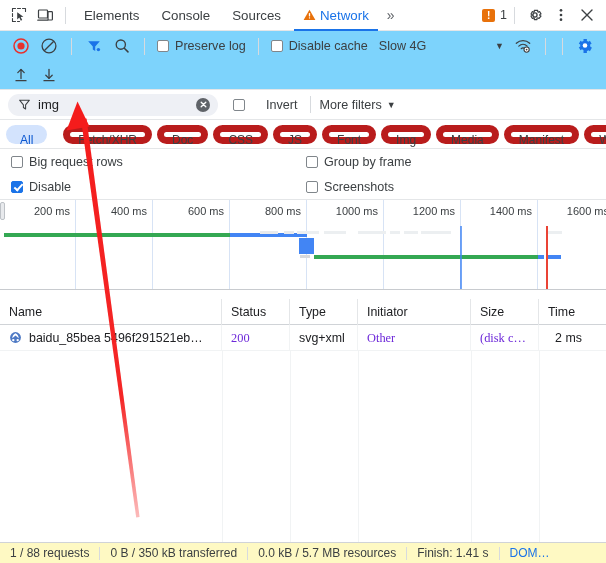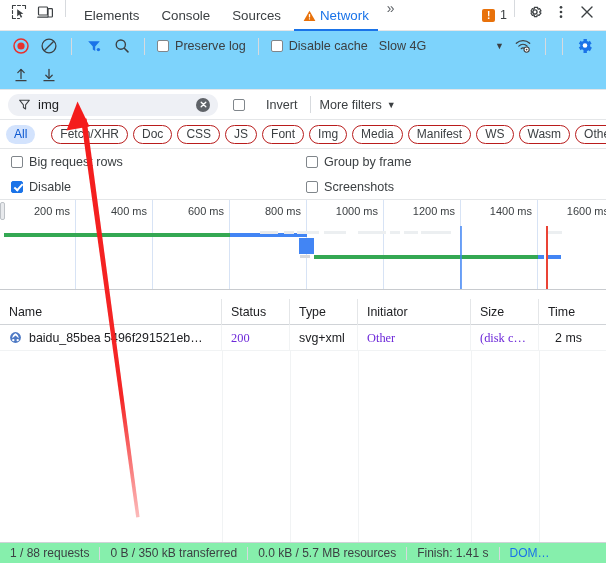--- a/index.html
+++ b/index.html
@@ -9,21 +9,21 @@
     width: 606px; height: 563px;
     overflow: hidden;
     background: #ffffff;
     font-family: "Liberation Sans", sans-serif;
     -webkit-font-smoothing: antialiased;
   }
   #app { position: relative; width: 606px; height: 563px; background:#fff; }
 
   
   .tabstrip {
-    display: flex; 
+    display: flex; align-items: center;
     height: 31px; padding: 0 6px;
     border-bottom: 1px solid #e4e6e8;
     background: #ffffff;
     position: relative;
   }
   .tb-icon {
     width: 26px; height: 24px;
     display: flex; align-items: center; justify-content: center;
     border-radius: 3px; cursor: pointer;
   }
@@ -90,21 +90,21 @@
   }
   .more-filters { font-size:12.6px; color:#3c4043; cursor:pointer; display:flex; align-items:center; gap:5px;}
 
   
   .chiprow {
     display:flex; align-items:center; height:29px; padding: 0 6px; gap:5px;
     border-bottom:1px solid #e4e6e8;
   }
   .chip {
     font-size:12px; color:#3c4043; height:19px; line-height:17px;
-    padding: 0 8px; border:1px solid #b91c1c; border-radius:10px;
+    padding: 0 8px; border:7px solid #b91c1c; border-radius:10px;
     background:#fff; cursor:pointer; white-space:nowrap;
   }
   .chip.sel {
     background:#d3e3fd; border-color: transparent; color:#0b57d0;
     font-weight:500; padding: 0 7px;
   }
   .chip-sep { width:1px; height:15px; background:#d7dade; margin: 0 3px; }
 
   
   .optrow { display:flex; align-items:center; height:25px; padding: 0 8px; }
@@ -146,21 +146,21 @@
   }
   .td.muted { color:#6d28d9;font-family:Liberation Serif, serif; }
   .td.right { text-align:center; padding-right:8px; padding-left:0; }
   .name-cell { display:flex; align-items:center; gap:7px; padding-left:9px; overflow:hidden;}
   .body-fill { position:absolute; left:0; right:0; top:52px; bottom:0;}
   .col-line { position:absolute; top:0; bottom:0; width:1px; background:#f1f3f4;}
 
   
   .statusbar {
     position:absolute; left:0; right:0; bottom:0; height:21px;
-    border-top:1px solid #d0d3d7; background:#86efac;
+    border-top:1px solid #d0d3d7; background:#fef9c3;
     display:flex; align-items:center; overflow:hidden;
   }
   .stat { font-size:12px; color:#3c4043; padding: 0 10px; white-space:nowrap; }
   .stat.link { color:#1a73e8; }
   .stat-sep { width:1px; height:13px; background:#d7dade; }
 
   
   .annot { position:absolute; left:0; top:0; width:606px; height:563px; pointer-events:none; z-index:50;}
 </style>
 </head>

